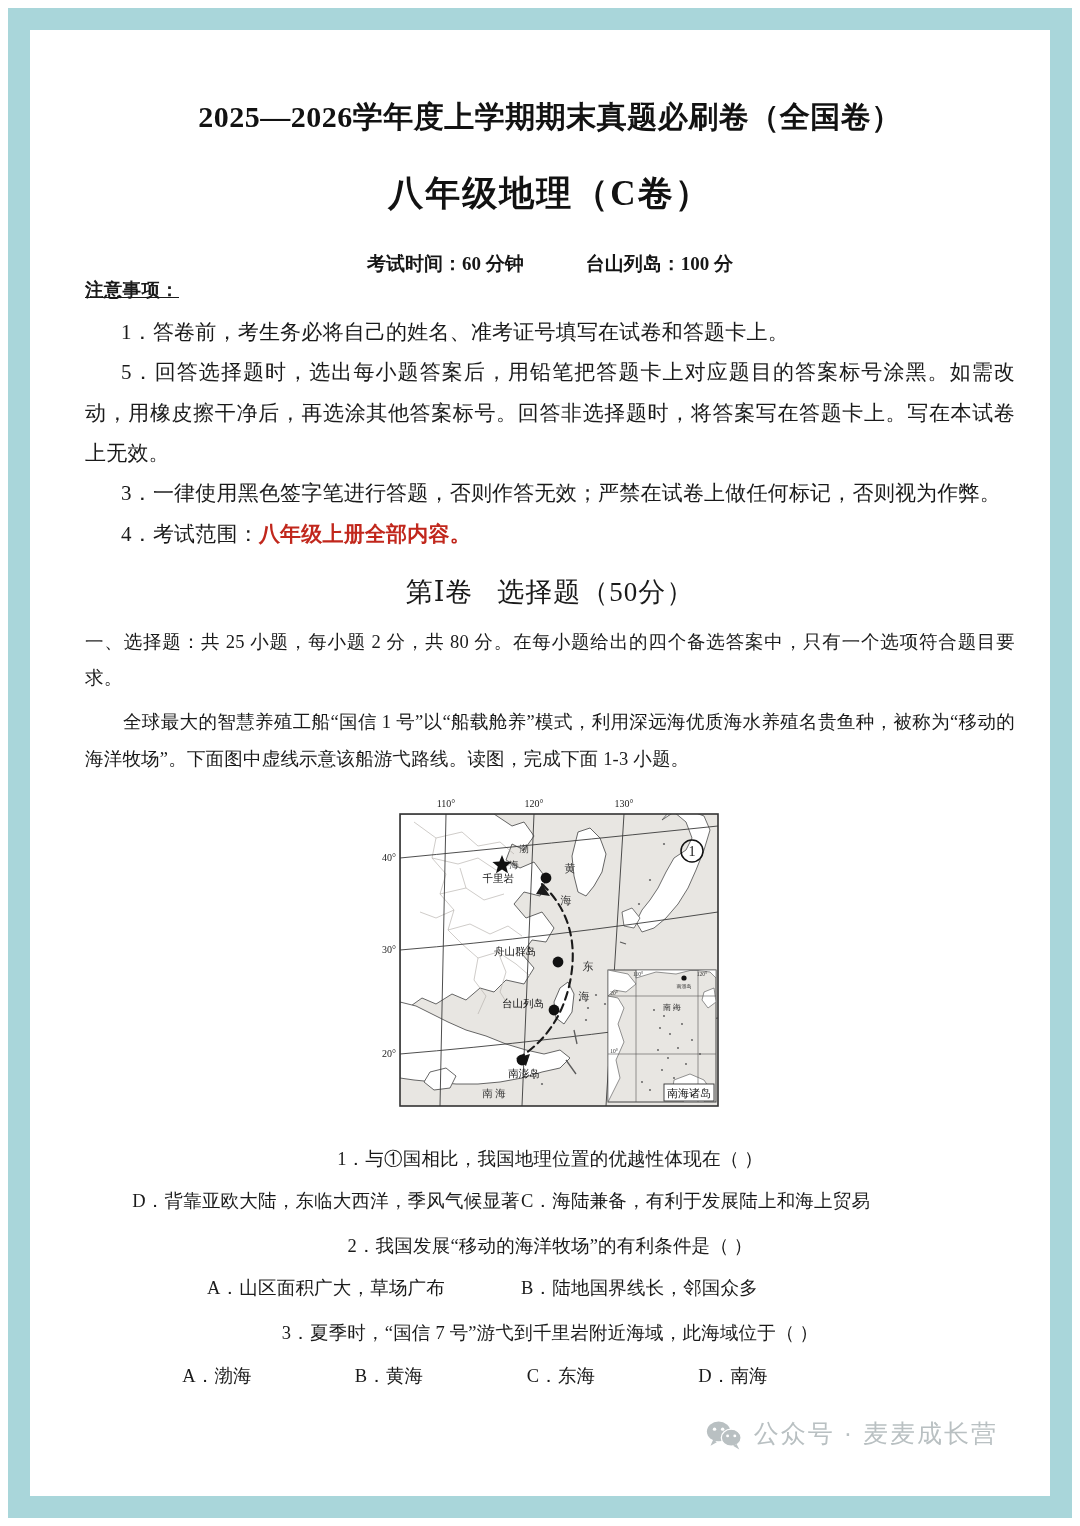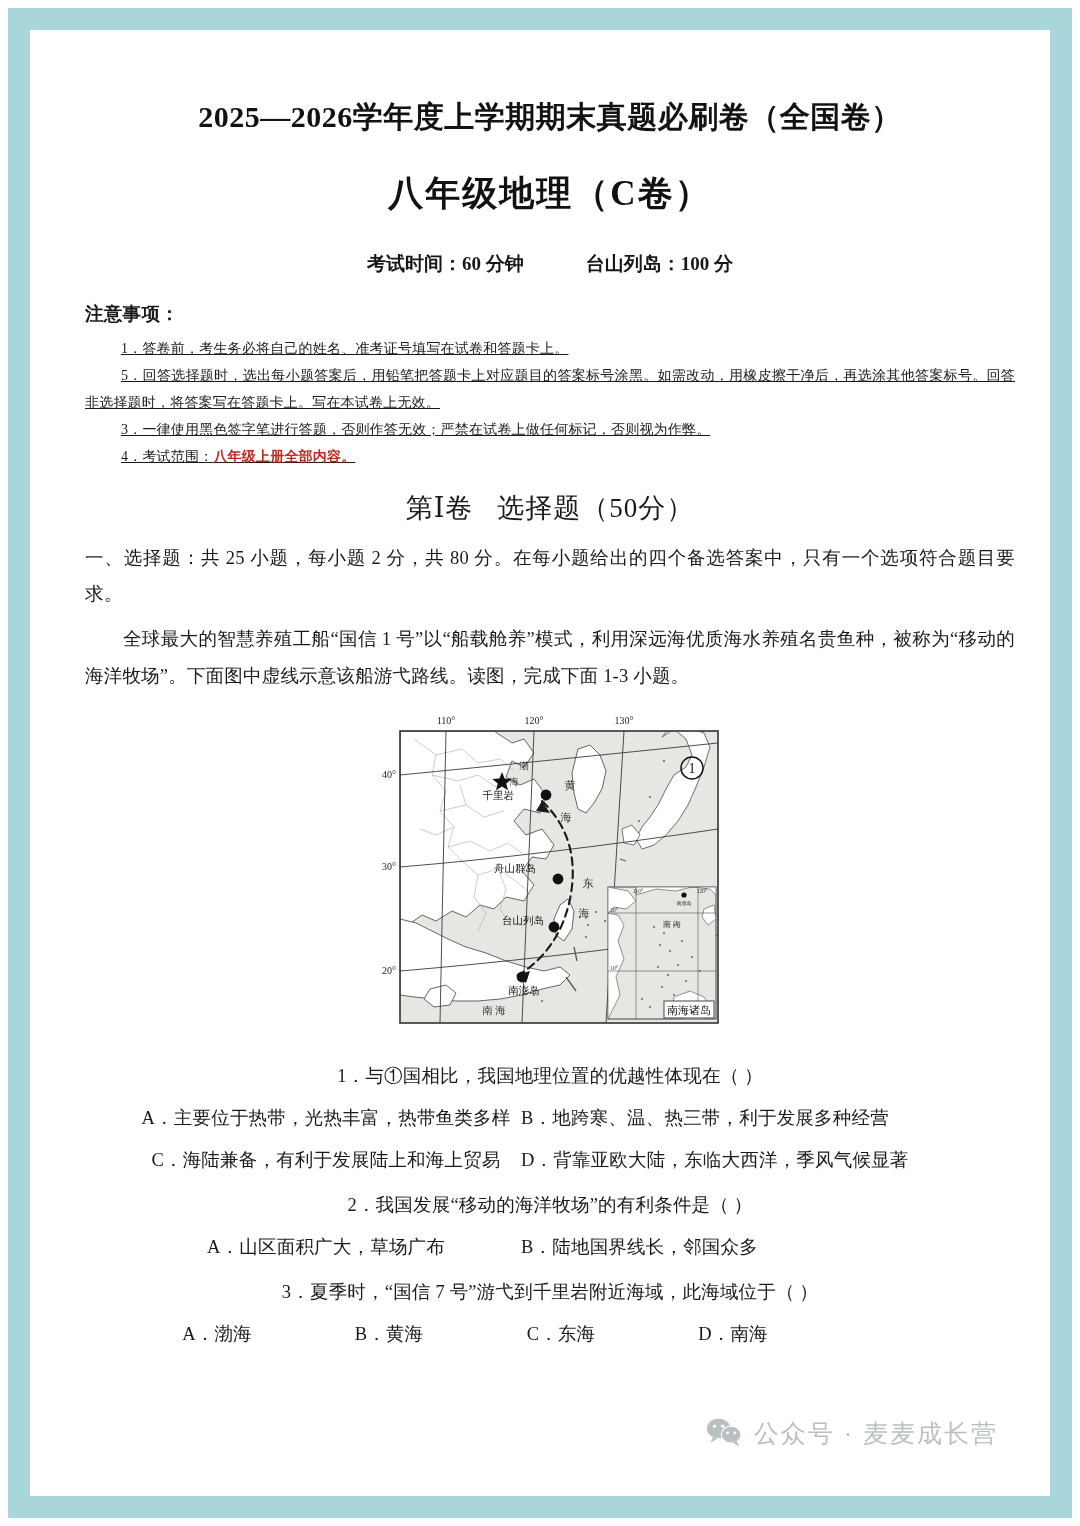--- a/index.html
+++ b/index.html
@@ -70,31 +70,30 @@
     font-weight: bold;
     margin-top: 34px;
     color: #161616;
   }
   .exam-meta .gap { display: inline-block; width: 62px; }
 
   
   .notice-head {
     font-size: 18.5px;
     font-weight: bold;
-    margin-top: 24px;
     letter-spacing: 0.3px;
+    text-decoration: underline;
   }
   .notice-list { margin-top: 10px; }
   .notice-item {
-    font-size: 14px;
+    font-size: 21px;
     line-height: 1.92;
     text-indent: 36px;
     text-align: justify;
     letter-spacing: 0.2px;
-    text-decoration: underline;
   }
   .red-bold { color: #c1271c; font-weight: bold; }
 
   
   .volume-title {
     text-align: center;
     font-size: 27px;
     font-weight: normal;
     margin-top: 20px;
     letter-spacing: 1px;
@@ -151,21 +150,21 @@
   .opt { white-space: nowrap; letter-spacing: 0.2px; }
   .opt-2col .opt:first-child { width: 390px; }
   .opt-4col .opt { width: 172px; }
 
   
   .watermark {
     position: absolute;
     right: 52px;
     bottom: 46px;
     display: flex;
-    align-items: flex-start;
+    align-items: flex-end;
     gap: 12px;
     color: #b9c0c2;
     font-size: 25px;
     letter-spacing: 2px;
     font-family: "Liberation Sans", sans-serif;
   }
   .wechat-icon { width: 36px; height: 30px; display: block; }
 </style>
 </head>
 <body>
@@ -365,26 +364,22 @@
             </svg>
           </div>
         </div>
 
         <div class="questions">
 
           <div class="q-stem">
             <span class="qnum">1．</span><span>与①国相比，我国地理位置的优越性体现在（    ）</span>
           </div>
           <div class="opt-row opt-2col">
-            <span class="opt">A．主要位于热带，光热丰富，热带鱼类多样</span>
-            <span class="opt">B．地跨寒、温、热三带，利于发展多种经营</span>
-          </div>
-          <div class="opt-row opt-2col">
+            <span class="opt">D．背靠亚欧大陆，东临大西洋，季风气候显著</span>
             <span class="opt">C．海陆兼备，有利于发展陆上和海上贸易</span>
-            <span class="opt">D．背靠亚欧大陆，东临大西洋，季风气候显著</span>
           </div>
 
           <div class="q-stem">
             <span class="qnum">2．</span><span>我国发展“移动的海洋牧场”的有利条件是（    ）</span>
           </div>
           <div class="opt-row opt-2col">
             <span class="opt">A．山区面积广大，草场广布</span>
             <span class="opt">B．陆地国界线长，邻国众多</span>
           </div>
 

